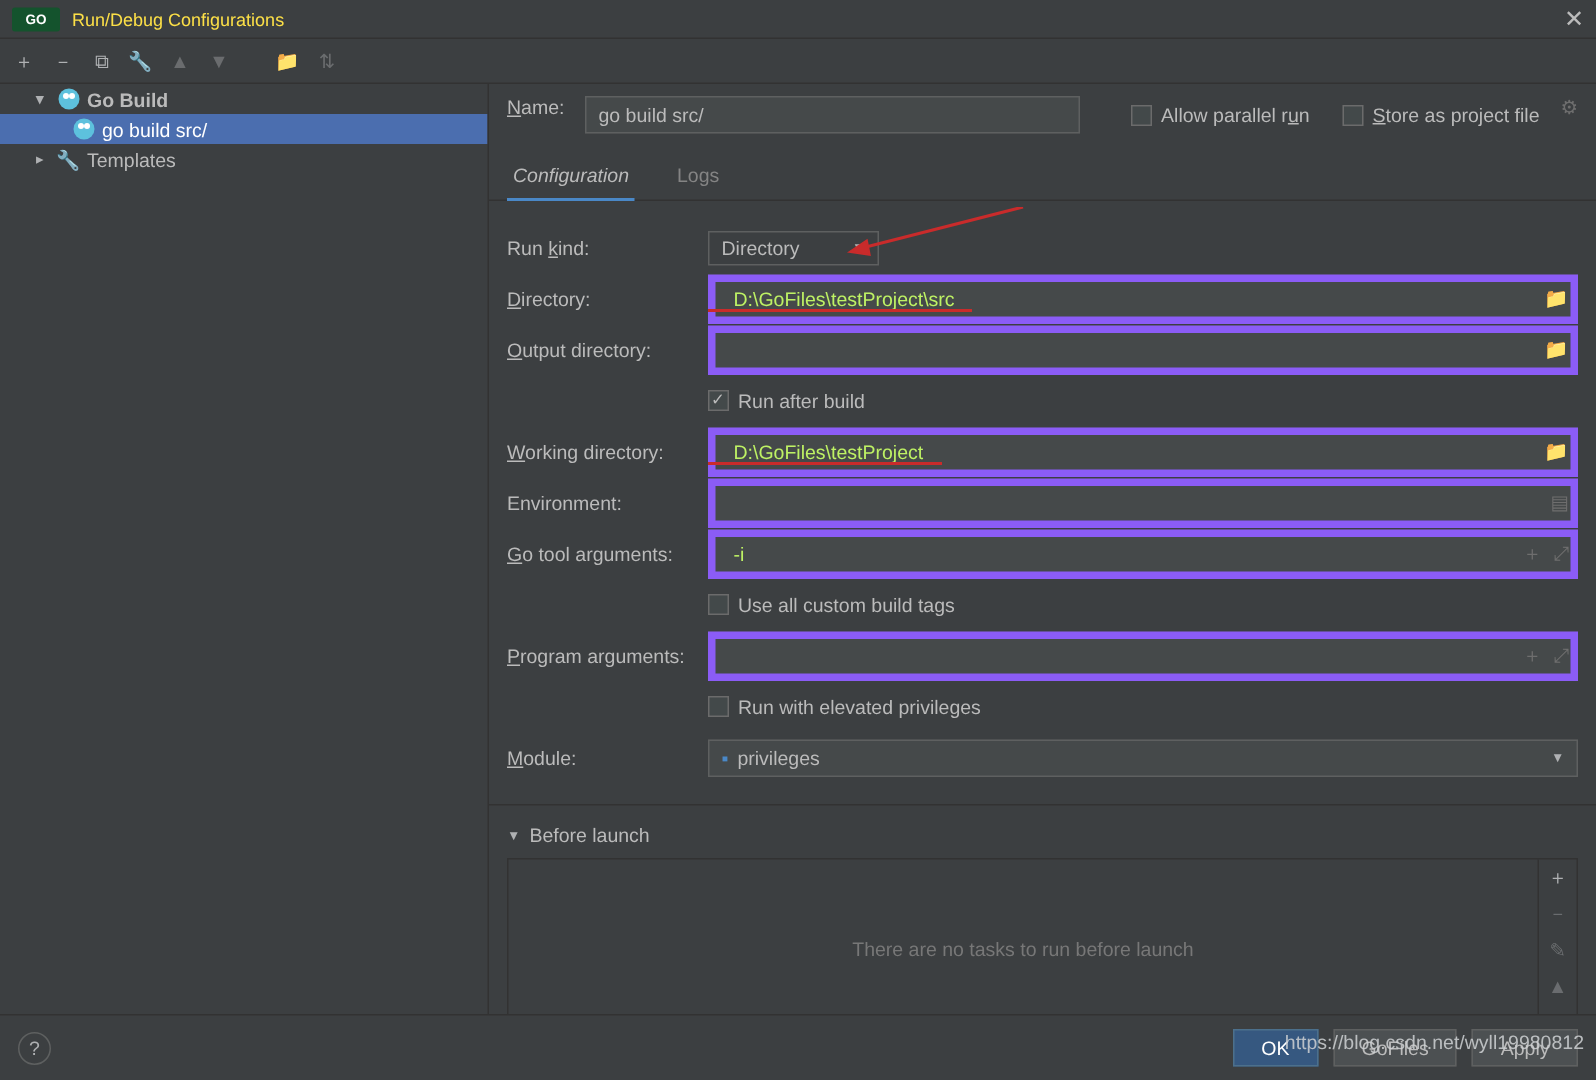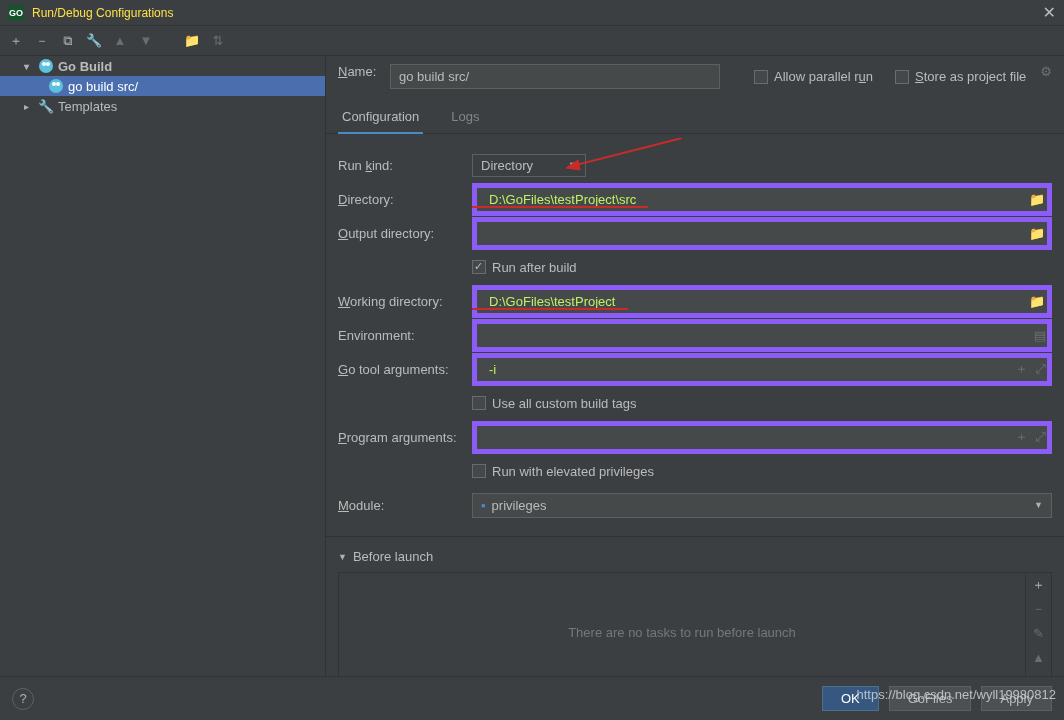--- a/index.html
+++ b/index.html
@@ -1,19 +1,19 @@
 <!DOCTYPE html>
 <html><head>
 <meta charset="utf-8">
 <style>
 * { box-sizing: border-box; margin: 0; padding: 0; font-family: "Segoe UI", Arial, sans-serif; font-size: 13px; }
 body { background: #3c3f41; color: #bbbbbb; width: 1064px; height: 720px; overflow: hidden; position: relative; }
 
 .titlebar { height: 26px; background: #3c3f41; display: flex; align-items: center; padding: 0 8px; border-bottom: 1px solid #323232; }
-.titlebar .app-icon { width: 16px; height: 16px; background: #14532d; border-radius: 2px; display: flex; align-items: center; justify-content: center; color: #fff; font-size: 9px; font-weight: bold; margin-right: 8px; }
+.titlebar .app-icon { width: 32px; height: 16px; background: #14532d; border-radius: 2px; display: flex; align-items: center; justify-content: center; color: #fff; font-size: 9px; font-weight: bold; margin-right: 8px; }
 .titlebar .title { flex: 1; color: #fde047; font-size: 12px; }
 .titlebar .close-icon { color: #bbbbbb; cursor: pointer; font-size: 16px; }
 
 .toolbar { height: 30px; display: flex; align-items: center; padding: 0 8px; gap: 10px; border-bottom: 1px solid #323232; }
 .toolbar .tb-btn { color: #afb1b3; cursor: pointer; width: 16px; height: 16px; display: flex; align-items: center; justify-content: center; }
 .toolbar .tb-sep { width: 10px; }
 .toolbar .disabled { opacity: 0.4; }
 
 .main { display: flex; height: calc(100% - 26px - 30px - 44px); }
 .sidebar { width: 326px; border-right: 1px solid #323232; overflow: auto; }
@@ -32,21 +32,21 @@
 .name-row .lbl { width: 44px; }
 .name-row input { background: #45494a; border: 1px solid #5e6060; color: #bbbbbb; padding: 4px 8px; width: 330px; }
 .name-row .spacer { flex: 1; }
 .chk { display: flex; align-items: center; gap: 6px; cursor: pointer; }
 .chk .box { width: 14px; height: 14px; border: 1px solid #6b6b6b; background: #43494a; }
 .chk .box.checked::after { content: "✓"; color: #bbbbbb; font-size: 11px; position: relative; top: -3px; left: 1px; }
 .gear-icon { color: #6e6e6e; margin-left: 6px; }
 
 .tabs { display: flex; border-bottom: 1px solid #323232; padding-left: 12px; gap: 24px; }
 .tab { padding: 8px 4px; cursor: pointer; color: #848484; }
-.tab.active { color: #bbbbbb; border-bottom: 2px solid #4a88c7; margin-bottom: -1px; }
+.tab.active { color: #bbbbbb; border-bottom: 2px solid #4a88c7; margin-bottom: -1px; font-style: italic; }
 
 .form { padding: 14px 12px 14px 12px; border-bottom: 1px solid #323232; }
 .form-row { display: flex; align-items: center; min-height: 34px; }
 .form-row .flbl { width: 134px; color: #bbbbbb; }
 .form-row .flbl .ul { text-decoration: underline; }
 .form-row .fctl { flex: 1; position: relative; }
 .combo { background: #3c3f41; border: 1px solid #5e6060; padding: 3px 8px; width: 114px; display: flex; align-items: center; justify-content: space-between; cursor: pointer; }
 .combo .arrow { font-size: 9px; color: #afb1b3; }
 .txt-input { background: #45494a; border: 5px solid #8b5cf6; color: #bef264; padding: 4px 12px; width: 100%; }
 .input-wrap { position: relative; }

